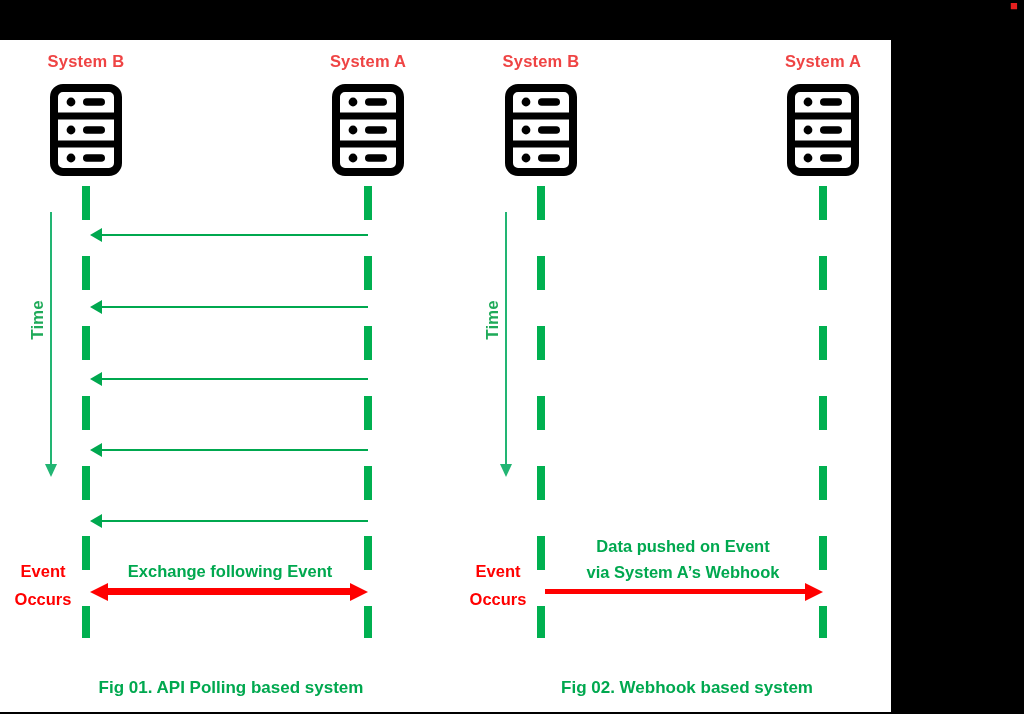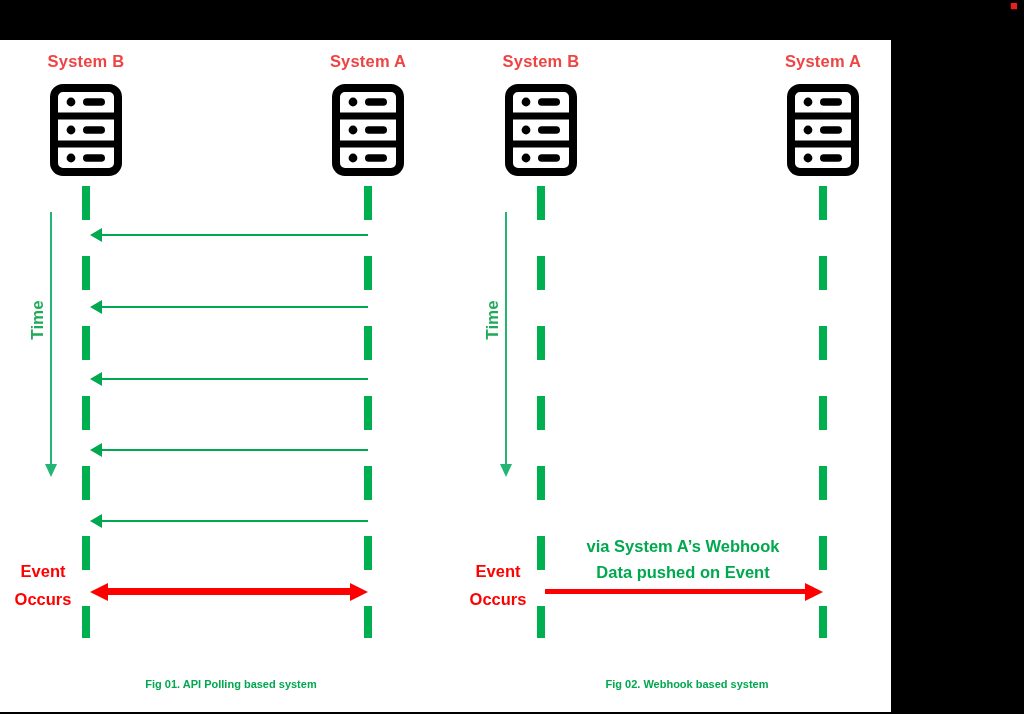--- a/index.html
+++ b/index.html
@@ -60,21 +60,21 @@
         border-top:9px solid transparent;border-bottom:9px solid transparent;
         border-right:18px solid #FF0000;}
 
   .event-label{position:absolute;color:#FF0000;font-weight:700;font-size:16.5px;
                line-height:28px;text-align:center;white-space:nowrap;}
 
   .flow-label{position:absolute;color:#00A84F;font-weight:700;font-size:16.5px;
               line-height:26px;text-align:center;white-space:nowrap;
               transform:translateX(-50%);}
 
-  .caption{position:absolute;color:#00A84F;font-weight:700;font-size:11px;
+  .caption{position:absolute;color:#00A84F;font-weight:700;font-size:17px;
            white-space:nowrap;transform:translateX(-50%);}
 </style>
 </head>
 <body>
 
 <div id="stage">
 
   <div id="top-band"></div>
   <div id="corner-badge">■</div>
 
@@ -138,20 +138,21 @@
       <div class="poll" style="left:90px;width:278px;top:474px;">
         <span class="head"></span>
         <span class="shaft"></span>
       </div>
 
       <div class="event-label" style="left:6px;top:517px;width:74px;">
         <div>Event</div>
         <div>Occurs</div>
       </div>
 
+      <div class="flow-label" style="left:230px;top:518px;">Exchange following Event</div>
       <div class="redarrow" style="left:90px;width:278px;top:543px;">
         <span class="head-l"></span>
         <span class="shaft" style="left:16px;right:16px;"></span>
         <span class="head-r"></span>
       </div>
 
       <div class="caption" style="left:231px;top:638px;">Fig 01. API Polling based system</div>
     </div>
 
     <div class="panel" id="panel-right">
@@ -192,22 +193,22 @@
       <div class="time-axis" style="left:50px;top:172px;height:255px;"></div>
       <div class="time-head" style="left:51px;top:424px;"></div>
       <div class="time-label" style="left:8px;top:270px;width:60px;text-align:center;">Time</div>
 
       <div class="event-label" style="left:6px;top:517px;width:74px;">
         <div>Event</div>
         <div>Occurs</div>
       </div>
 
       <div class="flow-label" style="left:228px;top:493px;">
+        <div>Data pushed on Event</div>
         <div>via System A’s Webhook</div>
-        <div>Data pushed on Event</div>
       </div>
 
       <div class="redarrow" style="left:90px;width:278px;top:543px;">
         <span class="shaft" style="left:0;right:16px;top:6px;height:5px;"></span>
         <span class="head-r"></span>
       </div>
 
       <div class="caption" style="left:232px;top:638px;text-align:center;">Fig 02. Webhook based system</div>
     </div>
 

